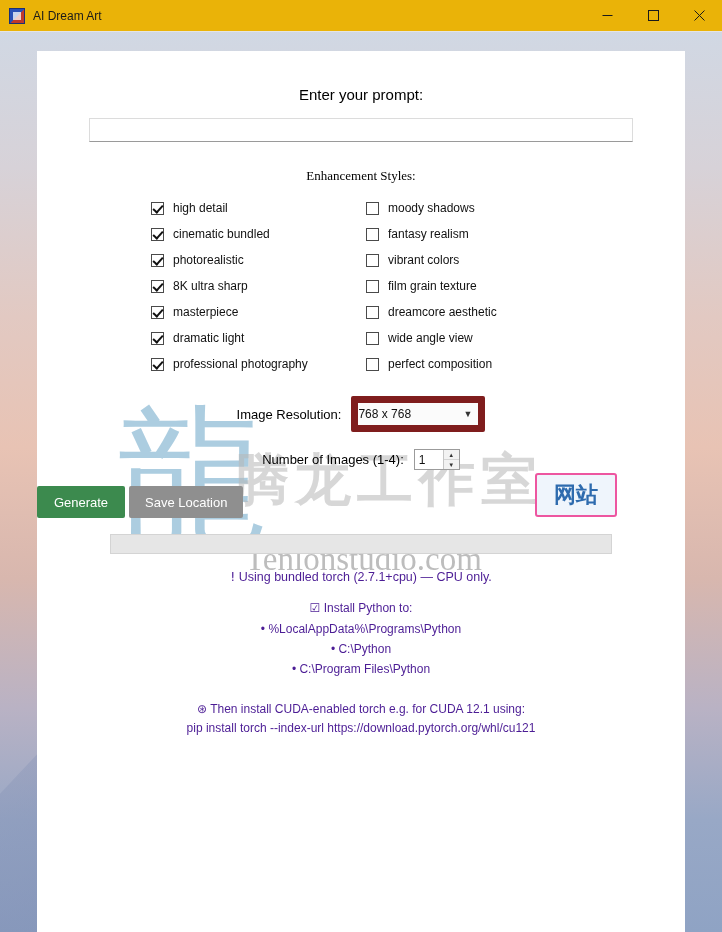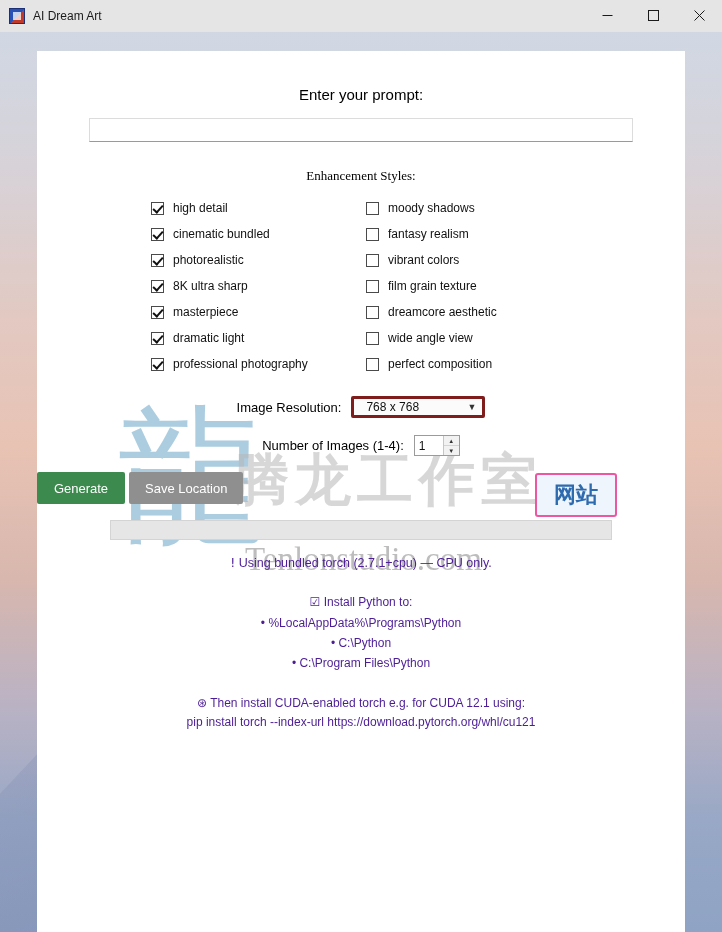--- a/index.html
+++ b/index.html
@@ -48,21 +48,21 @@
     position: absolute;
     left: 0; top: 0;
     width: 722px;
     height: 932px;
     background: transparent;
     display: flex;
     flex-direction: column;
   }
   #titlebar {
     height: 31px;
-    background: #e5e5e5;
+    background: #eab308;
     border-bottom: 1px solid #e4e4e4;
     display: flex;
     align-items: center;
     flex: none;
   }
   #app-icon {
     width: 16px; height: 16px;
     margin-left: 9px;
     margin-right: 8px;
     background: linear-gradient(135deg, #2a4fb5 0%, #2a4fb5 50%, #c0392b 50%, #c0392b 100%);
@@ -255,28 +255,28 @@
     align-items: center;
     justify-content: center;
   }
   .field-label {
     font-size: 13px;
     color: #000;
     margin-right: 10px;
   }
   #resolution-select {
     width: 134px;
-    height: 22px;
+    height: 36px;
     box-sizing: border-box;
-    border: 3px solid #7f1d1d;
+    border: 7px solid #7f1d1d;
     border-radius: 2px;
     background: #fbfbfb;
     font-family: "Liberation Sans", sans-serif;
     font-size: 12px;
-    padding: 0 12px;
+    padding: 0 0;
     color: #111;
     display: flex;
     align-items: center;
     position: relative;
   }
   #resolution-select .chev {
     position: absolute;
     right: 6px;
     top: 50%;
     transform: translateY(-50%);
@@ -359,21 +359,21 @@
   
   .msg {
     text-align: center;
     color: #4c1d95;
     font-size: 12px;
     margin-top: 10px;
     line-height: 1.45;
   }
   #warning-line { margin-top: 14px; font-size: 12.5px; }
   #gpu-line { margin-top: 13px; font-size: 13px; }
-  #install-block { margin-top: 22px; }
+  #install-block { margin-top: 14px; }
   #install-block .line { margin-top: 3px; }
   #cuda-block { margin-top: 22px; }
   #cuda-block .line2 { margin-top: 2px; }
   .icon-glyph { font-family: "DejaVu Sans", sans-serif; }
 </style>
 </head>
 <body>
 
 <div id="desktop"></div>
 

